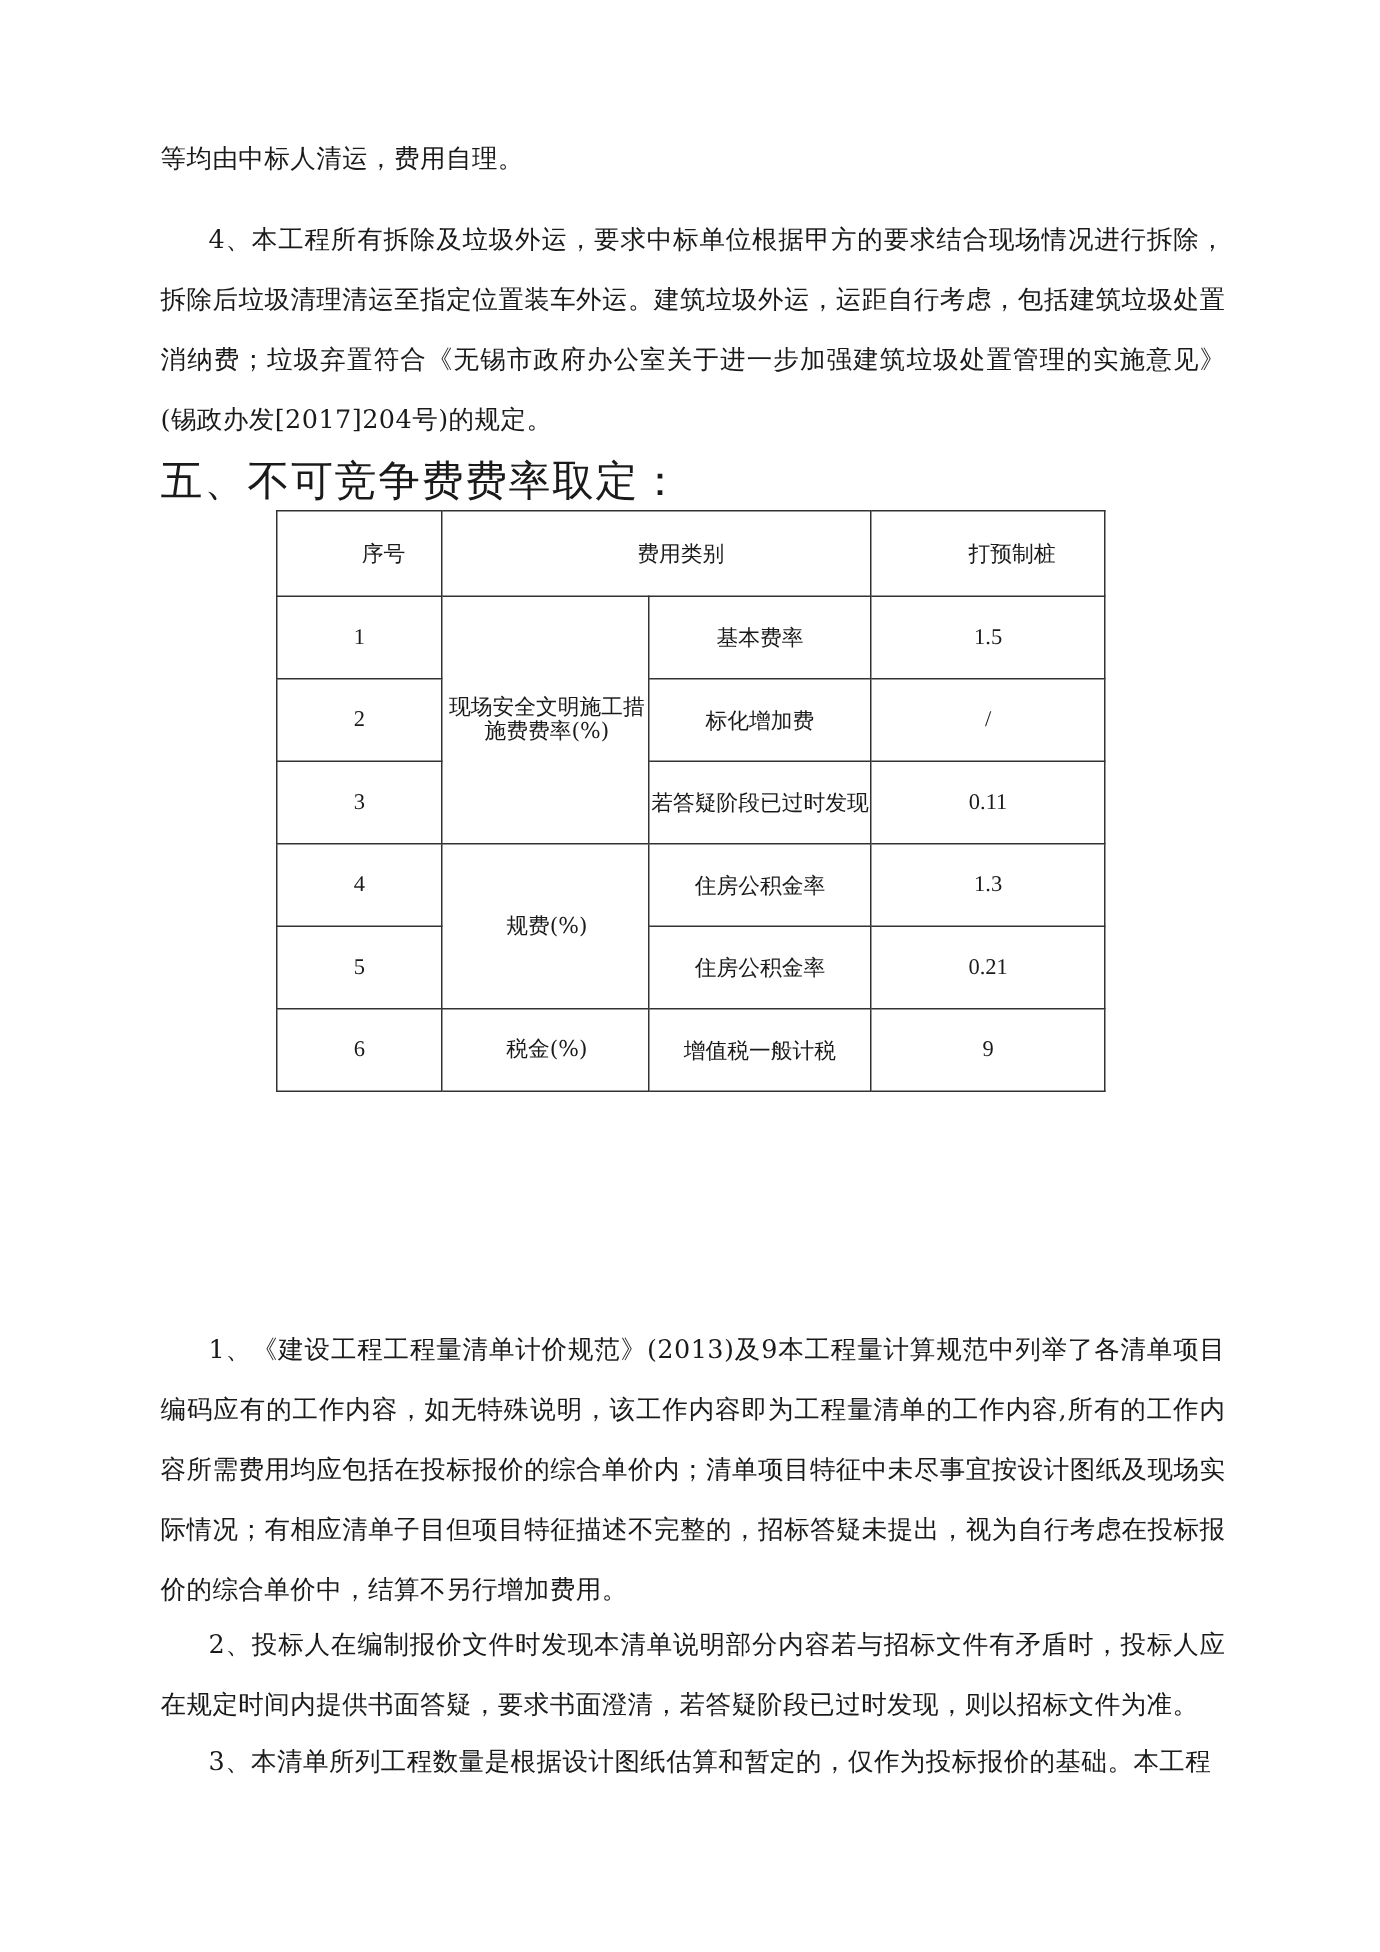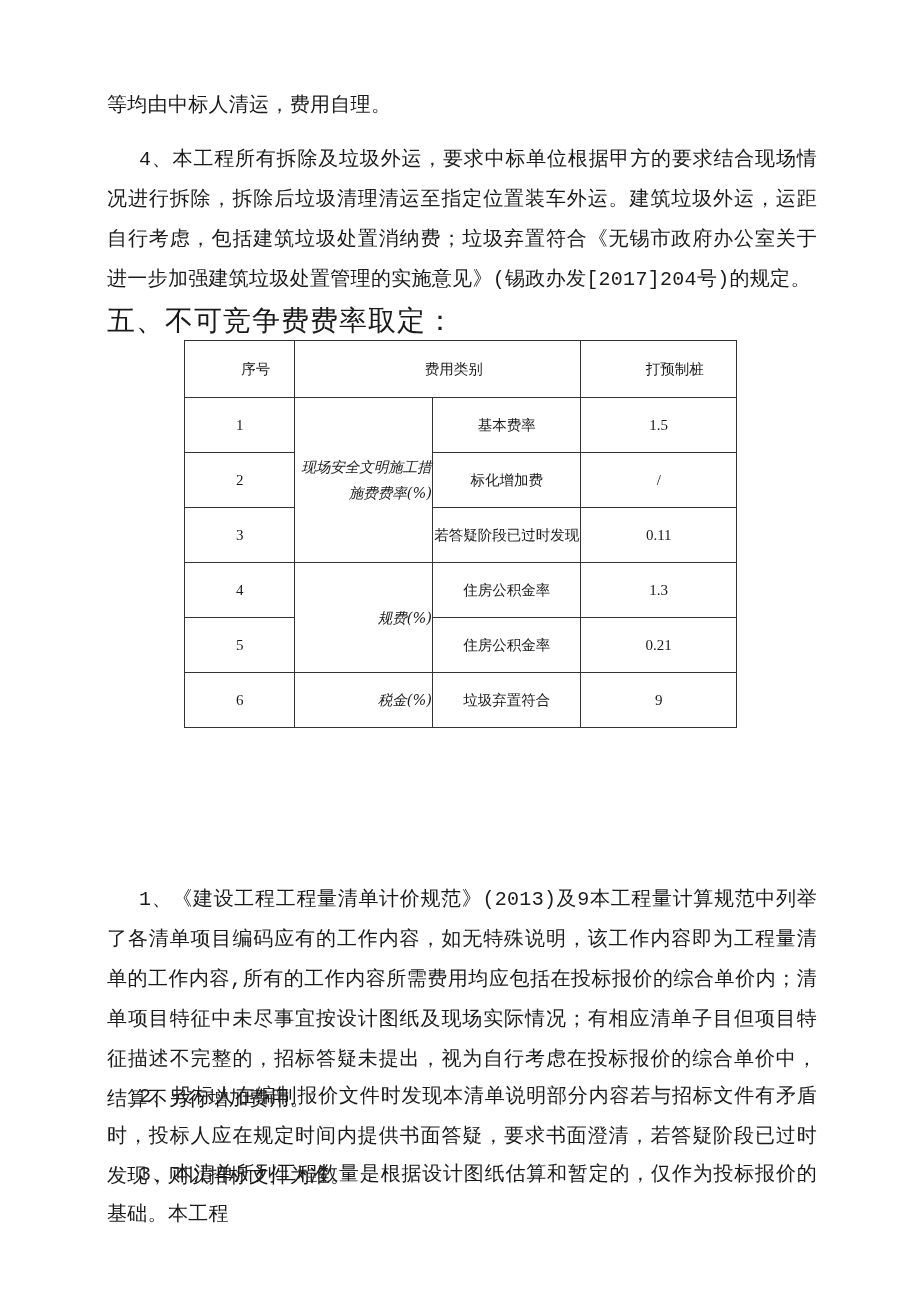--- a/index.html
+++ b/index.html
@@ -4,40 +4,40 @@
 <style>
   html, body { margin: 0; padding: 0; background: #ffffff; }
   body {
     width: 920px; height: 1301px; position: relative; overflow: hidden;
     font-family: "DejaVu Serif", "Liberation Serif", serif;
     color: #1a1a1a;
   }
   .page { position: absolute; left: 0; top: 0; width: 920px; height: 1301px; }
   .para {
     position: absolute; left: 107px; width: 710px;
-    font-size: 20px; line-height: 40px; letter-spacing: 0.3px;
-    text-align: justify; margin: 0; font-family: Liberation Mono, monospace;
+    font-size: 17px; line-height: 40px; letter-spacing: 0.3px;
+    text-align: justify; margin: 0;
   }
   .indent { text-indent: 32px; }
   .heading {
     position: absolute; left: 107px; margin: 0;
     font-size: 28px; font-weight: normal; letter-spacing: 1px;
   }
   table.fees {
     position: absolute; left: 184px; top: 340px;
     border-collapse: collapse; width: 553px;
     font-size: 14.5px;
   }
   table.fees td {
     border: 1.3px solid #333;
     text-align: center; vertical-align: middle;
     padding: 0; height: 54px;
   }
   table.fees tr.head td { height: 56px; padding-left: 32px; }
-  table.fees td.cat { text-align: right; padding-left: 2px; line-height: 26px; font-style: italic; }
+  table.fees td.cat { text-align: center; padding-left: 2px; line-height: 16px; }
   .c1 { width: 88px; } .c2 { width: 153px; } .c3 { width: 170px; } .c4 { width: 141px; }
   .num { font-family: "Liberation Serif", "DejaVu Serif", serif; font-size: 15px; }
 </style>
 </head>
 <body>
 
 <div class="page">
 
   <p class="para" style="top:86px;">等均由中标人清运，费用自理。</p>
 
@@ -75,21 +75,21 @@
       <td class="c4 num">1.3</td>
     </tr>
     <tr>
       <td class="c1 num">5</td>
       <td class="c3">住房公积金率</td>
       <td class="c4 num">0.21</td>
     </tr>
     <tr>
       <td class="c1 num">6</td>
       <td class="c2 cat">税金(%)</td>
-      <td class="c3">垃圾弃置符合</td>
+      <td class="c3">增值税一般计税</td>
       <td class="c4 num">9</td>
     </tr>
   </tbody>
     </table>
 
 
 
   <p class="para indent" style="top:880px;">1、《建设工程工程量清单计价规范》(2013)及9本工程量计算规范中列举了各清单项目编码应有的工作内容，如无特殊说明，该工作内容即为工程量清单的工作内容,所有的工作内容所需费用均应包括在投标报价的综合单价内；清单项目特征中未尽事宜按设计图纸及现场实际情况；有相应清单子目但项目特征描述不完整的，招标答疑未提出，视为自行考虑在投标报价的综合单价中，结算不另行增加费用。</p>
 
   <p class="para indent" style="top:1077px;">2、投标人在编制报价文件时发现本清单说明部分内容若与招标文件有矛盾时，投标人应在规定时间内提供书面答疑，要求书面澄清，若答疑阶段已过时发现，则以招标文件为准。</p>

